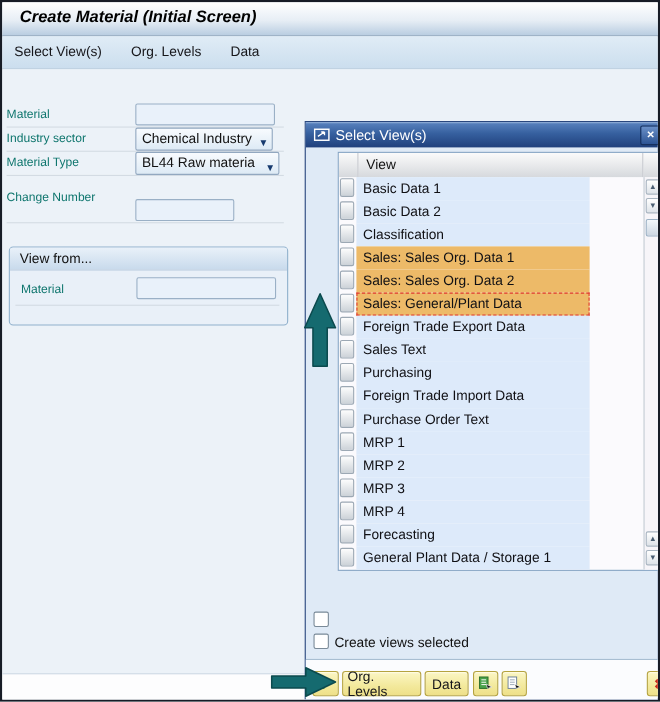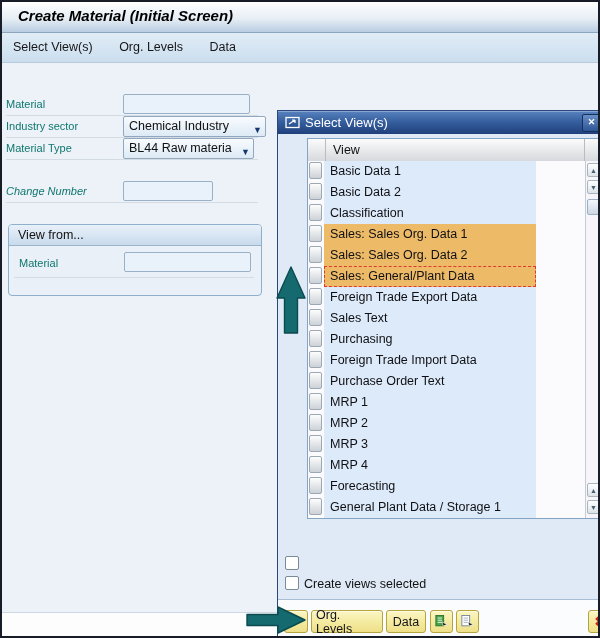--- a/index.html
+++ b/index.html
@@ -145,34 +145,34 @@
 
   <div class="main-bg"></div>
   <div class="bottom-strip"></div>
 
   <div class="frow" style="top:92px;height:21px;"></div>
   <span class="flabel" style="top:92px;">Material</span>
   <input class="tinput" style="left: 121px; top: 92px; width: 127px;" value="">
 
   <div class="frow" style="top:114px;height:21px;"></div>
   <span class="flabel" style="top:114px;">Industry sector</span>
-  <div class="dropdown" style="left:121px;top:114px;width:143px;">
+  <div class="dropdown" style="left:121px;top:114px;width:125px;">
     <span>Chemical Industry</span>
     <span class="dd-arrow">▼</span>
   </div>
 
   <div class="frow" style="top:136px;height:21px;"></div>
   <span class="flabel" style="top:136px;">Material Type</span>
   <div class="dropdown" style="left:121px;top:136px;width:131px;">
     <span>BL44 Raw materia</span>
     <span class="dd-arrow">▼</span>
   </div>
 
   <div class="frow" style="top:179px;height:21px;"></div>
-  <span class="flabel" style="top:179px;font-style:italic;">Change Number</span>
+  <span class="flabel" style="top:168px;">Change Number</span>
   <input class="tinput" style="left: 121px; top: 179px; width: 90px;" value="">
 
   <div class="groupbox">
     <div class="ghead">View from...</div>
     <span class="flabel" style="left:10px;top:28px;">Material</span>
     <input class="tinput" style="left: 115px; top: 27px; width: 127px;" value="">
     <div class="gline"></div>
   </div>
 
   <div class="dialog">

